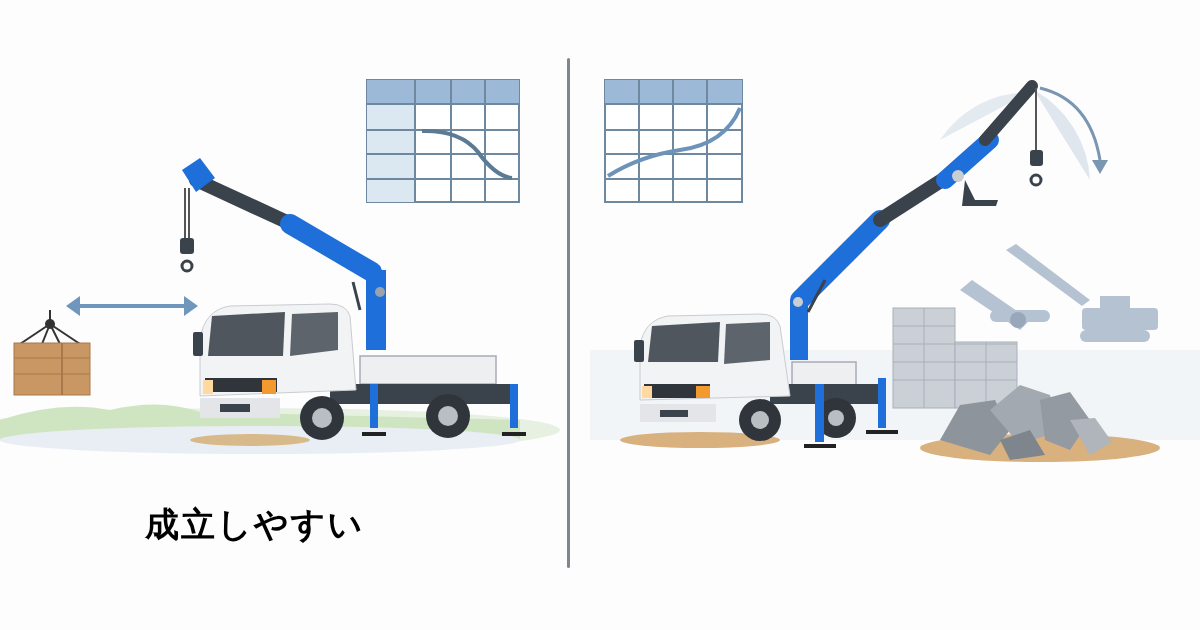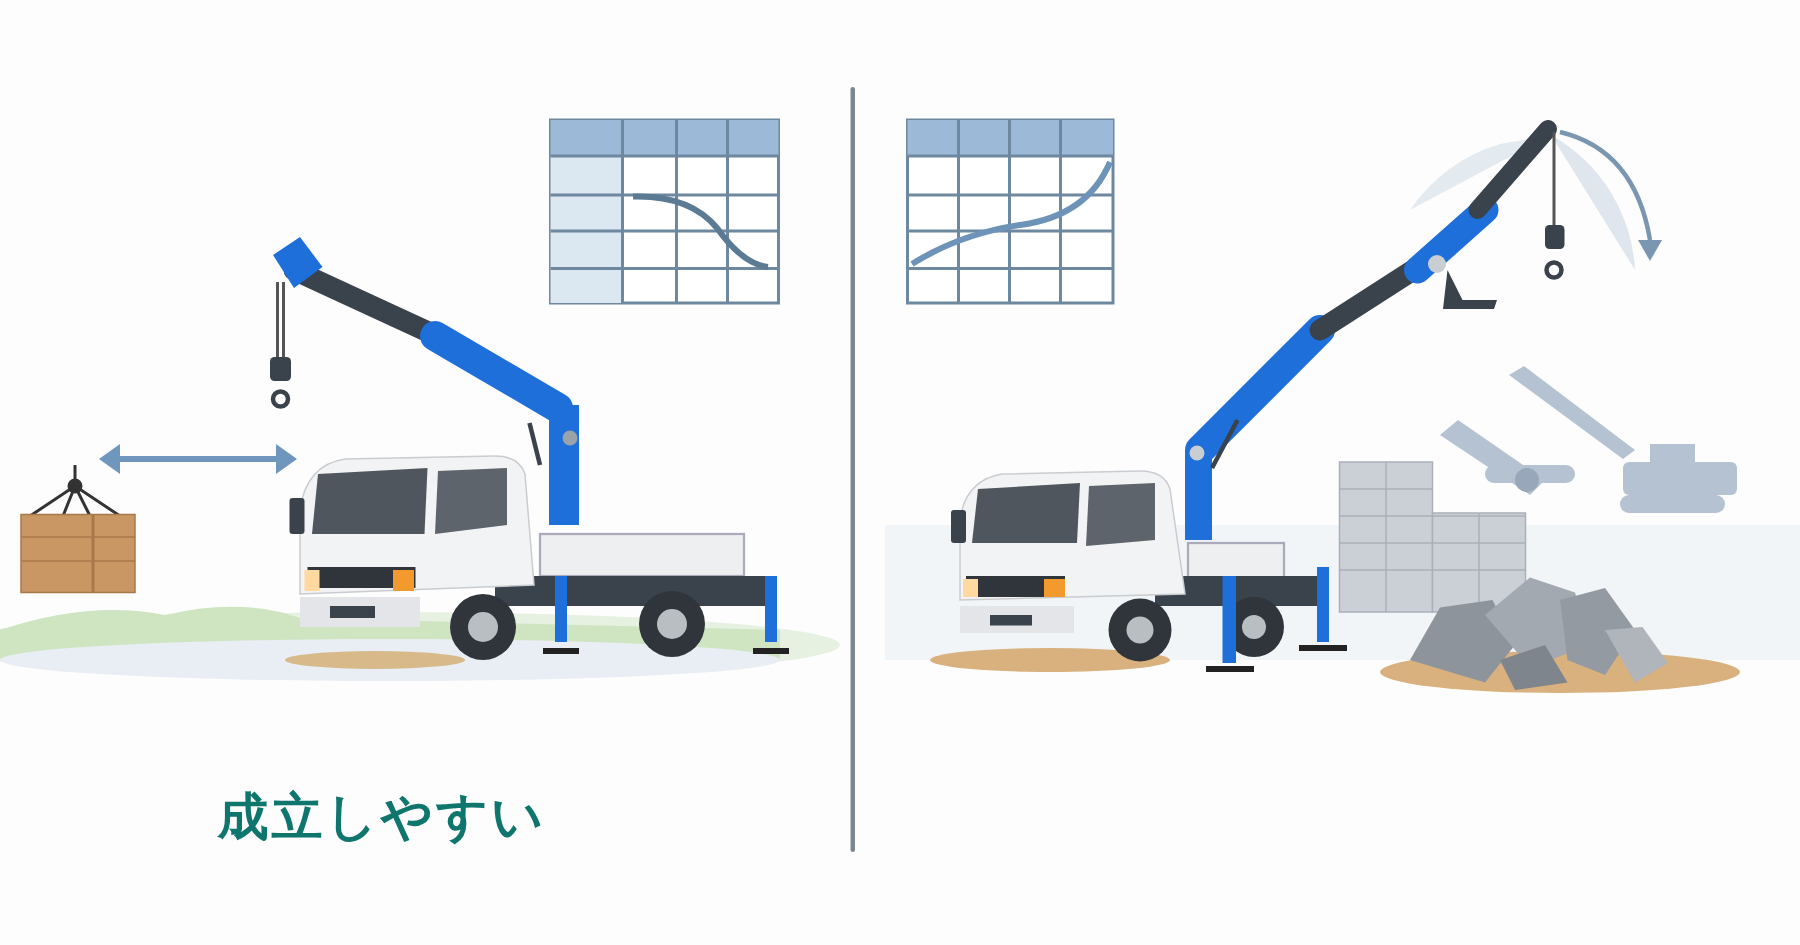--- a/index.html
+++ b/index.html
@@ -2,21 +2,21 @@
 <html><head>
 <meta charset="utf-8">
 <style>
   html, body { margin:0; padding:0; }
   body { width:1200px; height:630px; background:#fdfdfe; position:relative; overflow:hidden;
          font-family:"DejaVu Sans", "Liberation Sans", sans-serif; }
   .panel { position:absolute; top:0; height:630px; }
   .panel.left { left:0; width:566px; }
   .panel.right { left:572px; width:628px; }
   .divider { position:absolute; left:567px; top:58px; width:3px; height:510px; background:#7e8790; border-radius:2px; }
-  .caption { position:absolute; top:522px; font-size:34px; font-weight:bold; color:#0f766e; letter-spacing:2px; white-space:nowrap; }
+  .caption { position:absolute; top:502px; font-size:34px; font-weight:bold; color:#000000; letter-spacing:2px; white-space:nowrap; }
   .caption.left { left:145px; }
   svg.scene { position:absolute; left:0; top:0; }
 </style>
 </head>
 <body>
 
 <div class="panel left">
   <svg class="scene" width="566" height="630" viewBox="0 0 566 630">
 
     <ellipse cx="260" cy="430" rx="300" ry="22" fill="#e3f0df" opacity="0.9"></ellipse>

